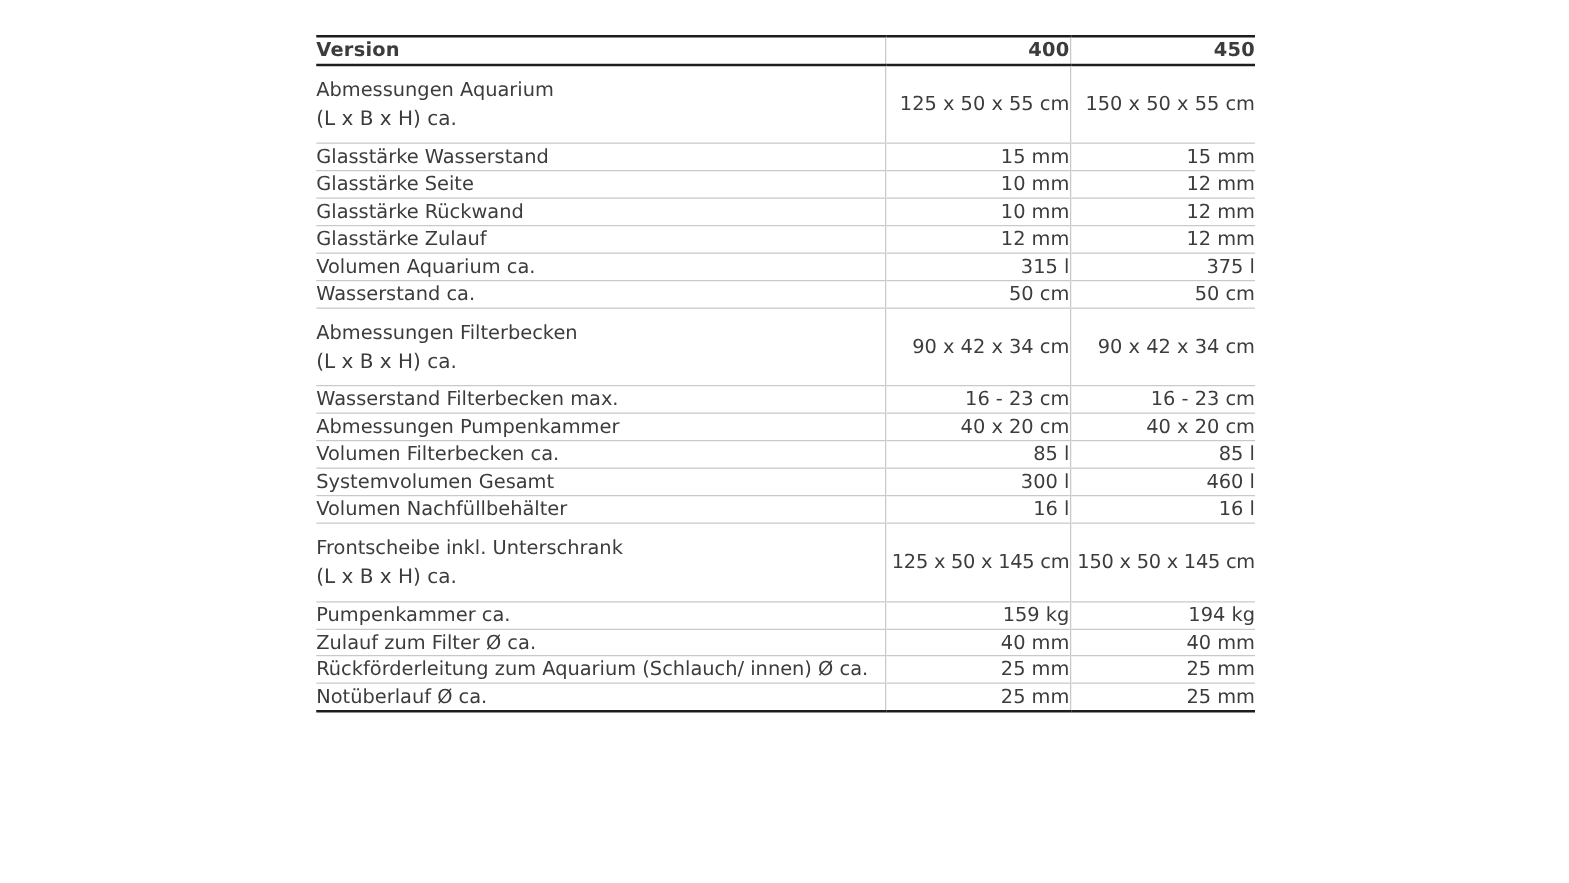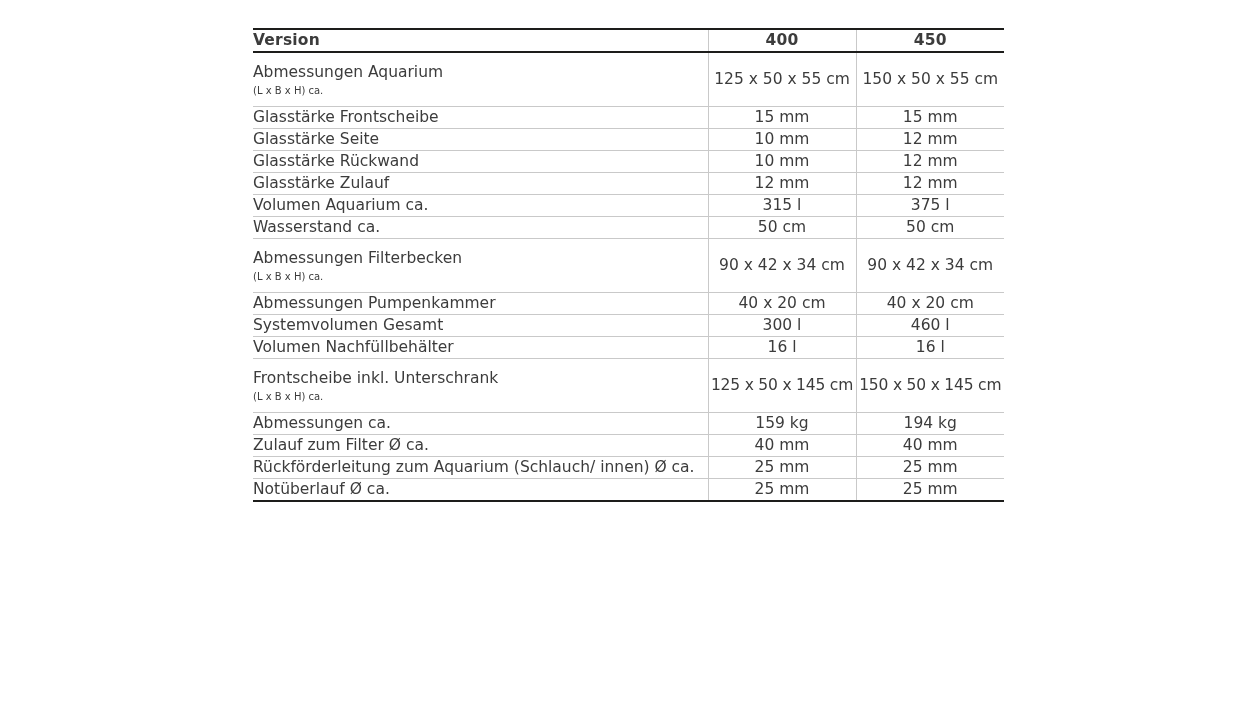--- a/index.html
+++ b/index.html
@@ -53,28 +53,28 @@
   }
   table.spec-table tbody tr:last-child td {
     border-bottom: 2px solid #1d1d1b;
   }
   .cell-label {
     padding: 6px 8px 6px 9px;
     text-align: left;
   }
   .cell-val {
     padding: 6px 6px;
-    text-align: center;
+    text-align: right;
     border-left: 1px solid #c9c9c9;
     margin-left: 16px;
   }
   .cell-val.v1 { border-left: 1px solid #c9c9c9; }
   .sub {
     display: block;
-    font-size: 10px;
+    font-size: 16px;
     margin-top: 1px;
   }
   .row-tall .cell-label,
   .row-tall .cell-val {
     padding-top: 9px;
     padding-bottom: 9px;
   }
   .nowrap { white-space: nowrap; }
   .tight { letter-spacing: -0.2px; }
 </style>
@@ -102,21 +102,21 @@
           <td class="cell-label">
             <span>Abmessungen Aquarium</span>
             <span class="sub">(L x B x H) ca.</span>
           </td>
           <td class="cell-val v1 nowrap">125 x 50 x 55 cm</td>
           <td class="cell-val nowrap">150 x 50 x 55 cm</td>
         </tr>
 
         <tr>
           <td class="cell-label">
-            <span>Glasstärke Frontscheibe</span>
+            <span>Glasstärke Wasserstand</span>
           </td>
           <td class="cell-val v1">15 mm</td>
           <td class="cell-val">15 mm</td>
         </tr>
 
         <tr>
           <td class="cell-label">
             <span>Glasstärke Seite</span>
           </td>
           <td class="cell-val v1">10 mm</td>
@@ -157,30 +157,44 @@
 
         <tr class="row-tall">
           <td class="cell-label">
             <span>Abmessungen Filterbecken</span>
             <span class="sub">(L x B x H) ca.</span>
           </td>
           <td class="cell-val v1 nowrap">90 x 42 x 34 cm</td>
           <td class="cell-val nowrap">90 x 42 x 34 cm</td>
         </tr>
 
+        <tr>
+          <td class="cell-label">
+            <span>Wasserstand Filterbecken max.</span>
+          </td>
+          <td class="cell-val v1">16 - 23 cm</td>
+          <td class="cell-val">16 - 23 cm</td>
+        </tr>
 
 
         <tr>
           <td class="cell-label">
             <span>Abmessungen Pumpenkammer</span>
           </td>
           <td class="cell-val v1">40 x 20 cm</td>
           <td class="cell-val">40 x 20 cm</td>
         </tr>
 
+        <tr>
+          <td class="cell-label">
+            <span>Volumen Filterbecken ca.</span>
+          </td>
+          <td class="cell-val v1">85 l</td>
+          <td class="cell-val">85 l</td>
+        </tr>
 
         <tr>
           <td class="cell-label">
             <span>Systemvolumen Gesamt</span>
           </td>
           <td class="cell-val v1">300 l</td>
           <td class="cell-val">460 l</td>
         </tr>
 
         <tr>
@@ -195,21 +209,21 @@
           <td class="cell-label">
             <span>Frontscheibe inkl. Unterschrank</span>
             <span class="sub">(L x B x H) ca.</span>
           </td>
           <td class="cell-val v1 nowrap tight">125 x 50 x 145 cm</td>
           <td class="cell-val nowrap tight">150 x 50 x 145 cm</td>
         </tr>
 
         <tr>
           <td class="cell-label">
-            <span>Abmessungen ca.</span>
+            <span>Pumpenkammer ca.</span>
           </td>
           <td class="cell-val v1">159 kg</td>
           <td class="cell-val">194 kg</td>
         </tr>
 
         <tr>
           <td class="cell-label">
             <span>Zulauf zum Filter Ø ca.</span>
           </td>
           <td class="cell-val v1">40 mm</td>

